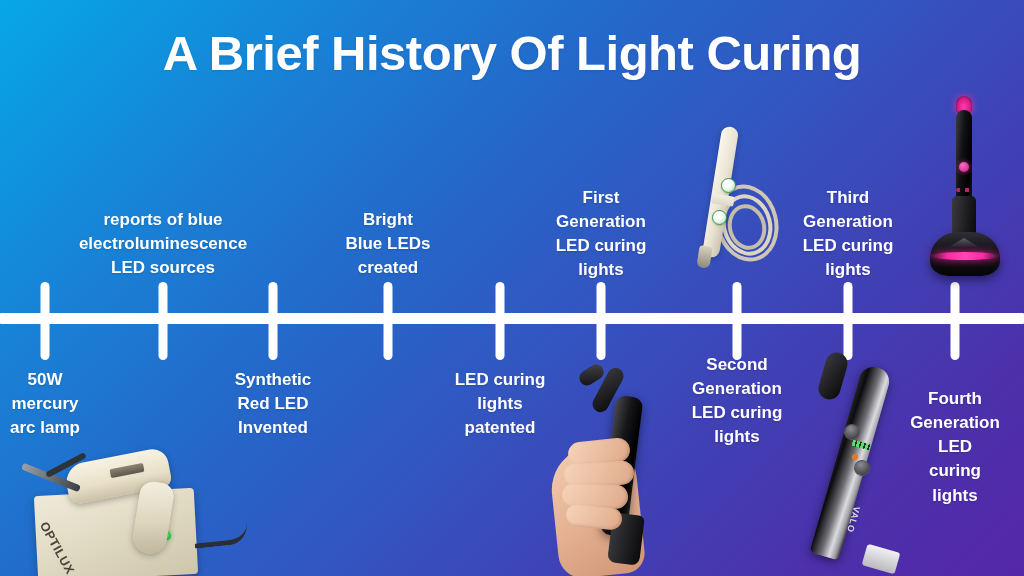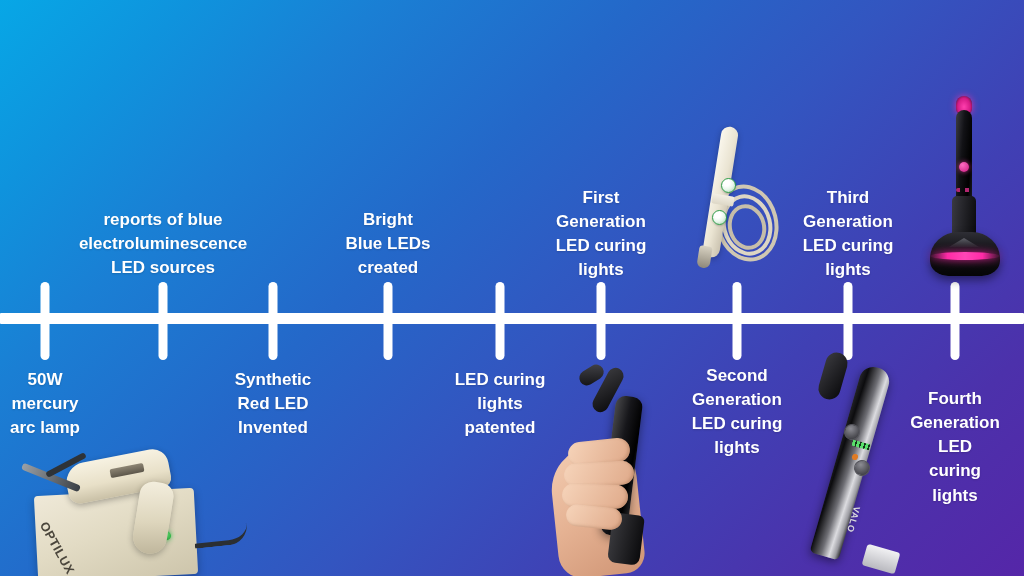--- a/index.html
+++ b/index.html
@@ -353,20 +353,21 @@
     width:30px; height:9px;
     background:linear-gradient(180deg,rgba(140,140,150,0.55),rgba(60,60,68,0.2));
     clip-path:polygon(50% 0,100% 100%,0 100%);
   }
 </style>
 </head>
 <body>
 
 <div id="infographic">
 
+  <div class="title">A Brief History Of Light Curing</div>
 
   <div class="axis"></div>
 
   <div id="ticks">
       <div class="tick" style="left: 45px;"></div>
       <div class="tick" style="left: 163px;"></div>
       <div class="tick" style="left: 273px;"></div>
       <div class="tick" style="left: 388px;"></div>
       <div class="tick" style="left: 500px;"></div>
       <div class="tick" style="left: 601px;"></div>
@@ -387,21 +388,21 @@
       <div class="label above" style="left: 388px; top: 208px; text-align: center;">Bright
 Blue LEDs
 created</div>
       <div class="label below" style="left: 500px; top: 368px;">LED curing
 lights
 patented</div>
       <div class="label above" style="left: 601px; top: 186px;">First
 Generation
 LED curing
 lights</div>
-      <div class="label below" style="left: 737px; top: 364px; text-align: center;">Second
+      <div class="label below" style="left: 737px; top: 353px; text-align: center;">Second
 Generation
 LED curing
 lights</div>
       <div class="label above" style="left: 848px; top: 186px;">Third
 Generation
 LED curing
 lights</div>
       <div class="label below" style="left: 955px; top: 387px;">Fourth
 Generation
 LED curing

